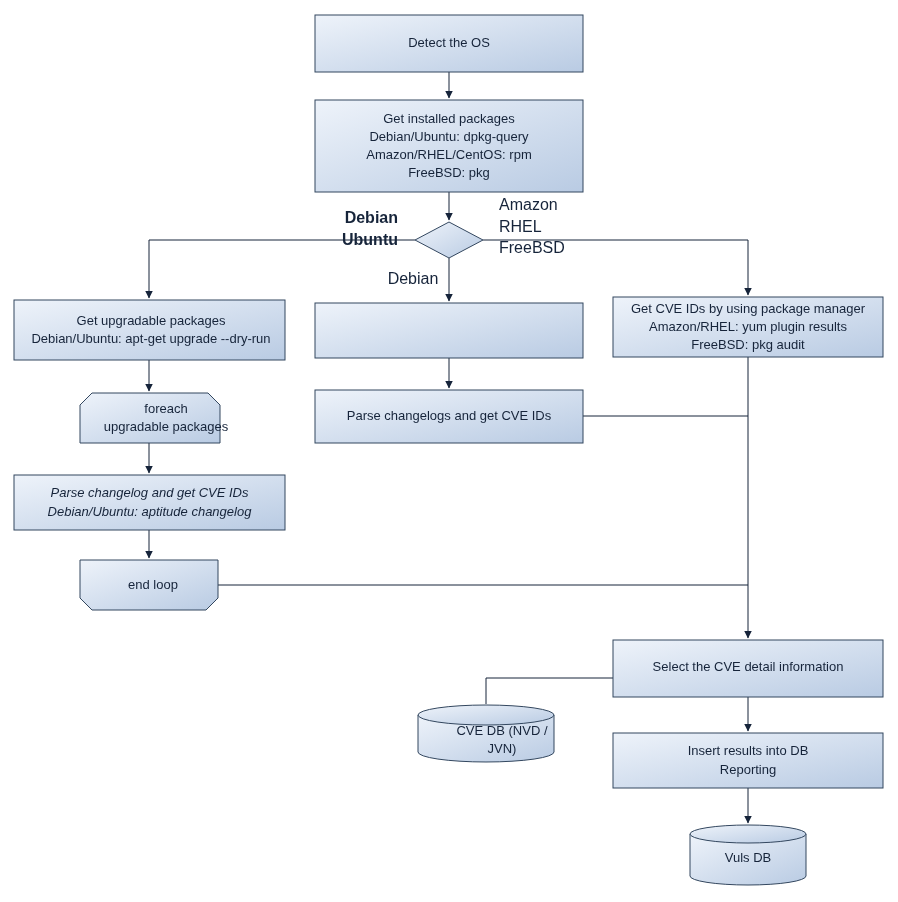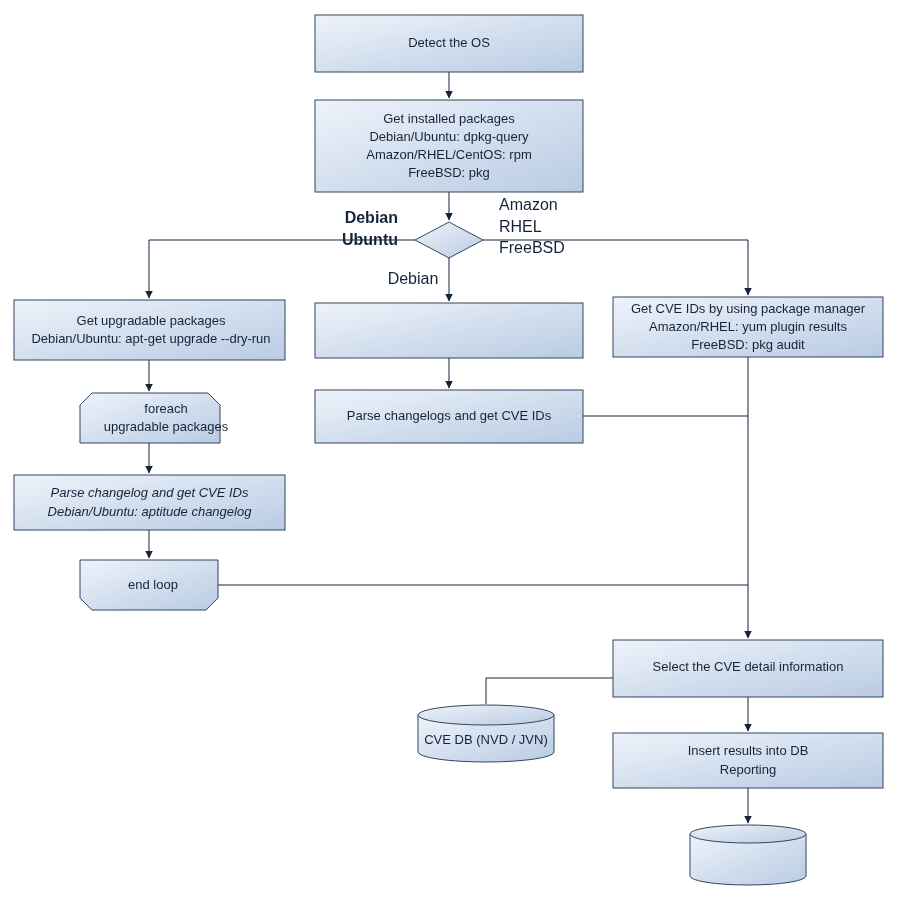--- a/index.html
+++ b/index.html
@@ -104,25 +104,26 @@
 
   <div class="node-label" style="left:315px;top:390px;width:268px;height:53px;">Parse changelogs and get CVE IDs</div>
 
   <div class="node-label" style="left:14px;top:475px;width:271px;height:55px;font-style:italic;">Parse changelog and get  CVE IDs
 Debian/Ubuntu: aptitude changelog</div>
 
   <div class="node-label" style="left:92px;top:560px;width:122px;height:50px;">end loop</div>
 
   <div class="node-label" style="left:613px;top:640px;width:270px;height:54px;">Select the CVE detail information</div>
 
-  <div class="node-label" style="left:418px;top:718px;width:136px;height:44px;">CVE DB (NVD / JVN)</div>
+  <div class="node-label" style="left:418px;top:718px;width:136px;height:44px;padding-left:32px;">CVE DB (NVD / JVN)</div>
 
   <div class="node-label" style="left:613px;top:733px;width:270px;height:55px;">Insert results into DB
 Reporting</div>
 
+  <div class="node-label" style="left:690px;top:836px;width:116px;height:44px;">Vuls DB</div>
 
   <div class="edge-label align-right" style="left:338px;top:207px;width:60px;font-weight:bold;">Debian
 Ubuntu</div>
 
   <div class="edge-label align-left" style="left:499px;top:194px;width:70px;">Amazon
 RHEL
 FreeBSD</div>
 
   <div class="edge-label align-center" style="left:385px;top:268px;width:56px;">Debian</div>
 

